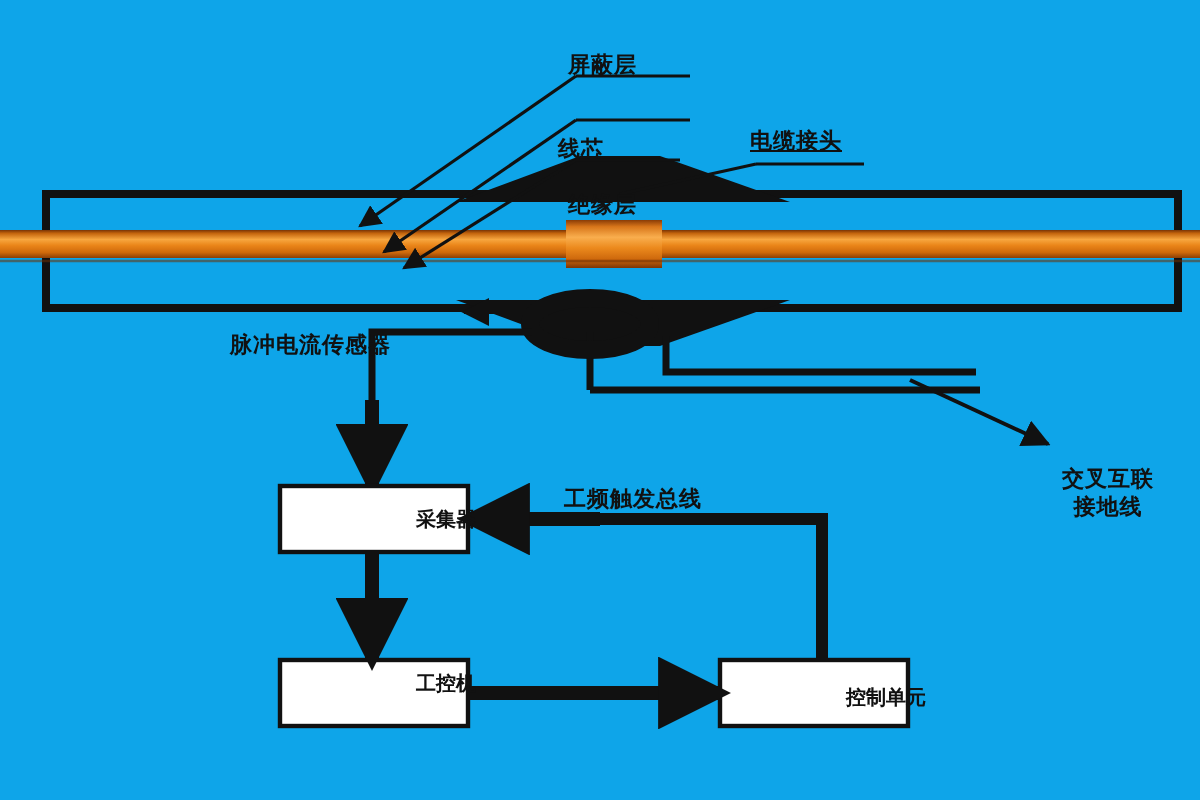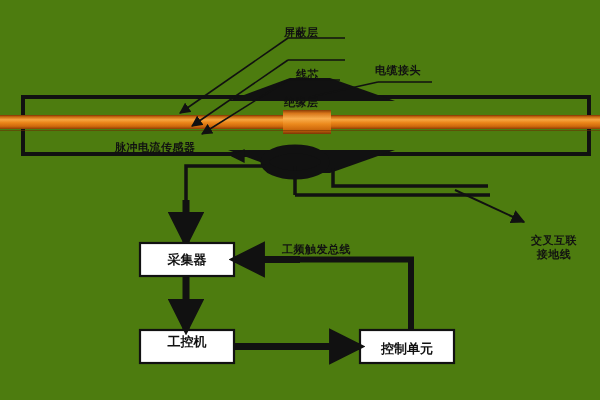--- a/index.html
+++ b/index.html
@@ -1,24 +1,24 @@
 <!DOCTYPE html>
 <html><head>
 <meta charset="utf-8">
 <style>
   html,body{margin:0;padding:0;background:#ffffff;}
   body{width:600px;height:400px;overflow:hidden;
        font-family:"Liberation Sans","DejaVu Sans",sans-serif;}
-  #stage{position:relative;width:600px;height:400px;background:#4d7c0f;}
+  #stage{position:relative;width:600px;height:400px;background:#0ea5e9;}
   svg#diagram{position:absolute;left:0;top:0;width:600px;height:400px;}
   .lbl{position:absolute;font-weight:bold;color:#111;white-space:nowrap;
        letter-spacing:0.5px;}
   .lbl-cable{font-size:11px;}
   .boxlbl{position:absolute;display:flex;align-items:center;justify-content:center;
-          font-weight:bold;font-size:13px;color:#111;}
+          font-weight:bold;font-size:10px;color:#111;padding-left:36px;}
   .lbl-2line{line-height:1.25;text-align:center;}
 </style>
 </head>
 <body>
 
 <div id="stage">
 
   <svg id="diagram" viewBox="0 0 600 400">
     <defs>
       <linearGradient id="coreGrad" x1="0" y1="0" x2="0" y2="1">
@@ -91,25 +91,25 @@
     <line x1="234" y1="346.5" x2="360" y2="346.5" stroke="#111" stroke-width="7" marker-end="url(#arrThick)"></line>
 
     <polyline points="411,330 411,259.5 240,259.5" fill="none" stroke="#111" stroke-width="6"></polyline>
     <line x1="300" y1="259.5" x2="234" y2="259.5" stroke="#111" stroke-width="7" marker-end="url(#arrThick)"></line>
   </svg>
 
   <div class="lbl lbl-cable" style="left:284px; top:25px;">屏蔽层</div>
 
   <div class="lbl lbl-cable" style="left:284px; top:47px;margin-top:48px;">绝缘层</div>
 
-  <div class="lbl lbl-cable" style="left:296px; top:67px;">线芯</div>
+  <div class="lbl lbl-cable" style="left:279px; top:67px;">线芯</div>
 
-  <div class="lbl lbl-cable" style="left:375px; top:63px;">电缆接头</div>
+  <div class="lbl lbl-cable" style="left:375px; top:63px;text-decoration:underline;">电缆接头</div>
 
-  <div class="lbl lbl-cable" style="left:115px; top:140px;">脉冲电流传感器</div>
+  <div class="lbl lbl-cable" style="left:115px; top:165px;">脉冲电流传感器</div>
 
   <div class="lbl lbl-cable lbl-2line" style="left:531px; top:214px;margin-top:20px;">
     <div>交叉互联</div>
     <div>接地线</div>
   </div>
 
   <div class="lbl lbl-cable" style="left:282px; top:242px;">工频触发总线</div>
 
   <div class="boxlbl" style="left:140px; top:243px; width:94px; height:33px;">采集器</div>
   <div class="boxlbl" style="left:140px; top:330px; width:94px; height:23px;">工控机</div>

